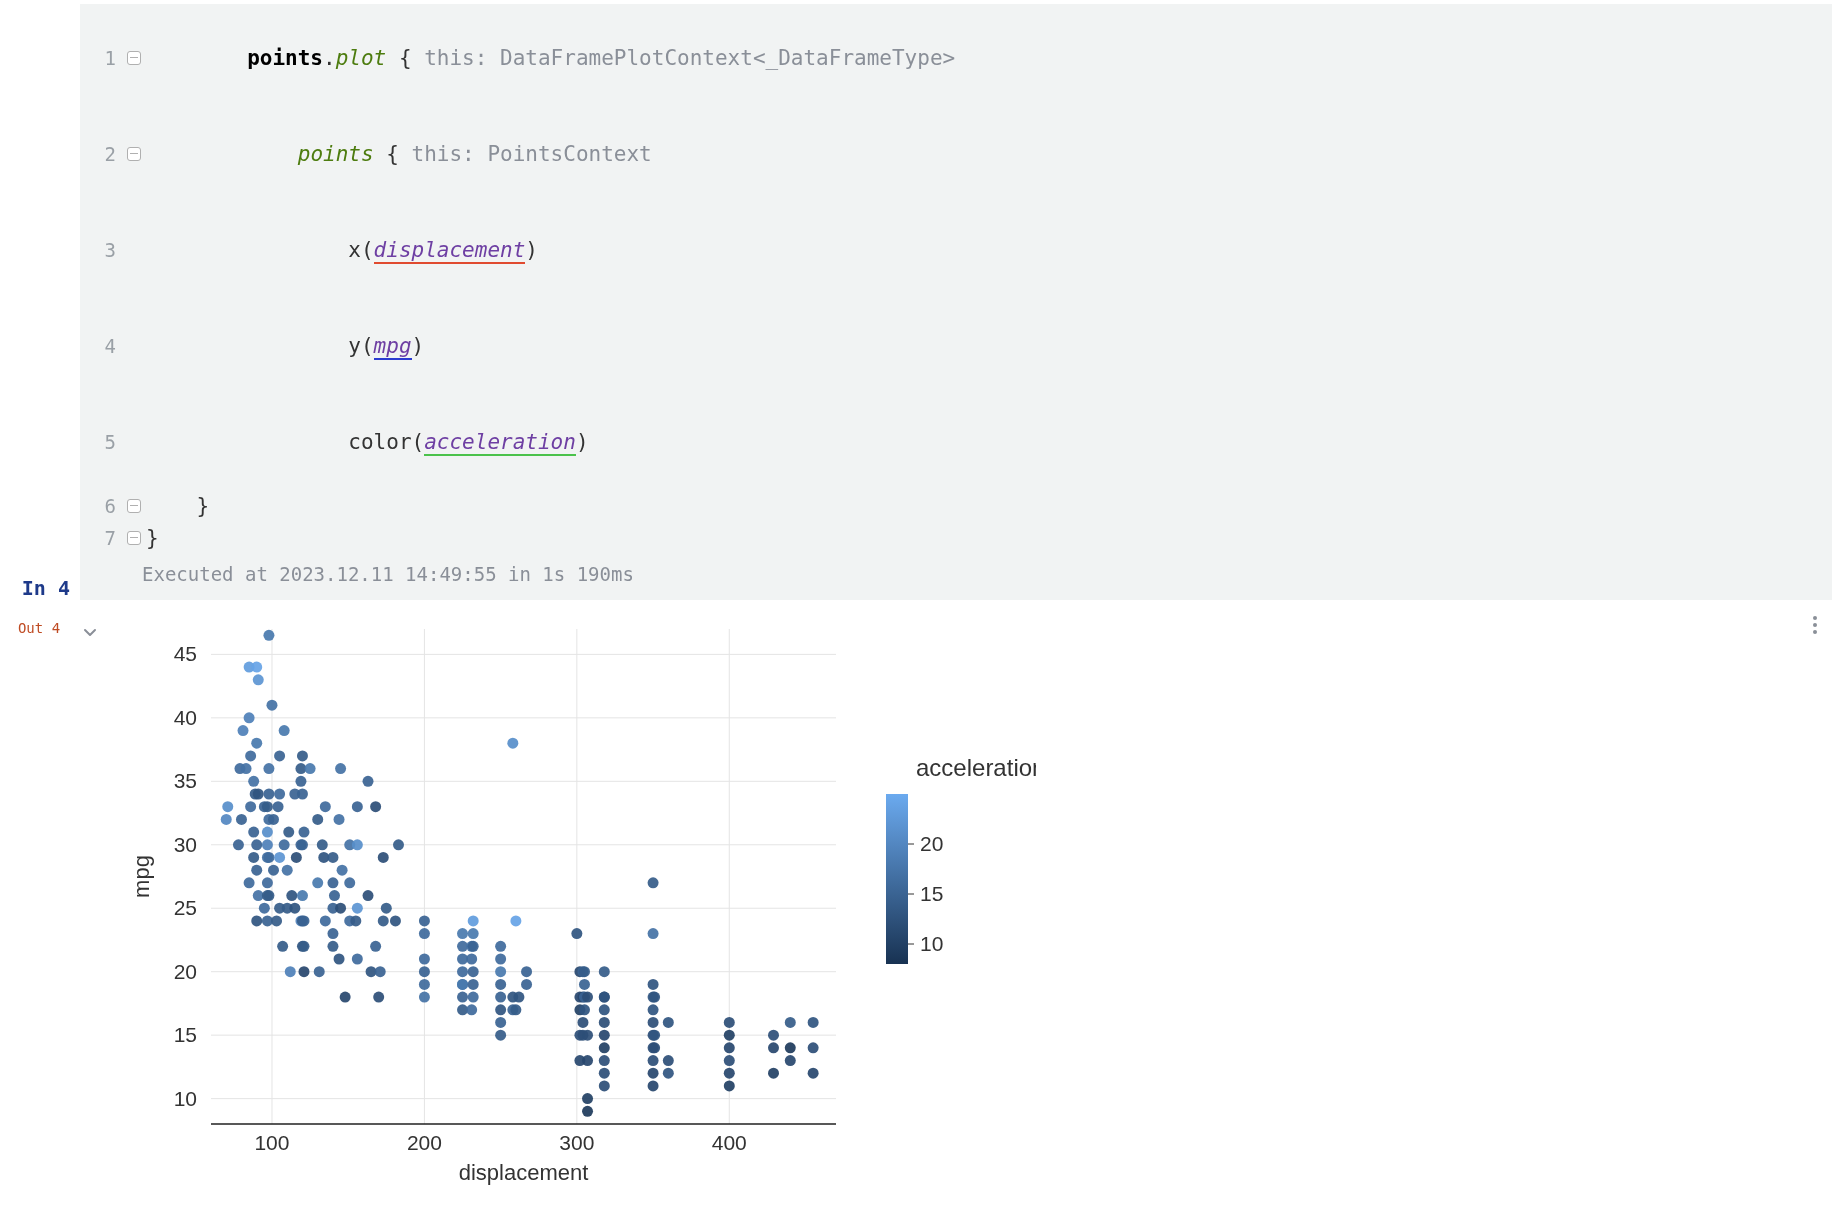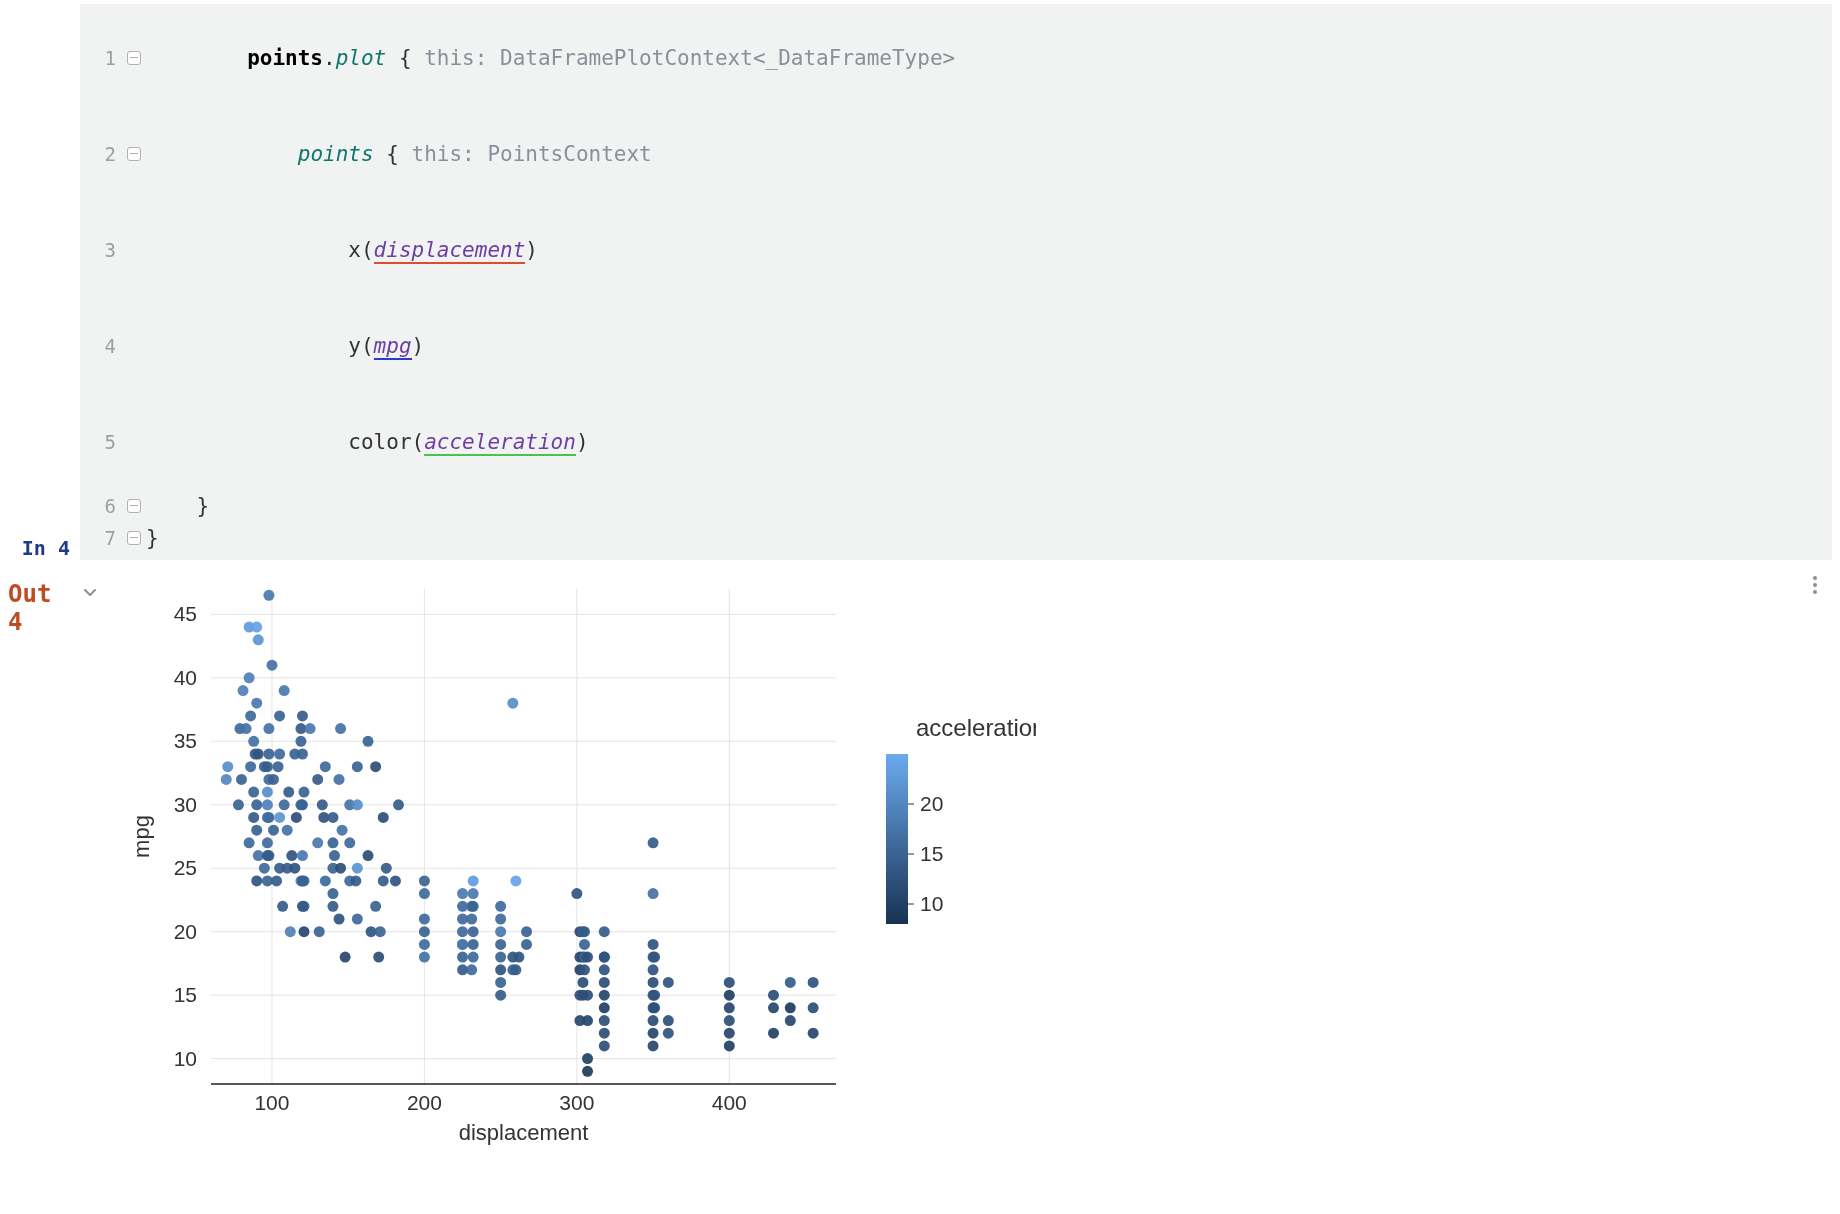--- a/index.html
+++ b/index.html
@@ -67,45 +67,45 @@
     content:"";
     position:absolute;
     left:2px; right:2px; top:5px;
     border-top:1px solid #b0b0b0;
   }
   .code-content {
     padding-left: 4px;
     white-space: pre;
   }
   .tok-bold { font-weight:600; color:#000; }
-  .tok-ital { font-style:italic; color:#0f766e; }
+  .tok-ital { font-style:italic; color:#4d7c0f; }
   .tok-hint { color:#8a8f98; font-style:normal; }
   .tok-purple-ital { font-style:italic; color:#6e3fa3; }
   .underline-red   { border-bottom:2px solid #e04a2f; padding-bottom:0;}
   .underline-blue  { border-bottom:2px solid #2b3bd1; padding-bottom:0;}
   .underline-green { border-bottom:2px solid #4bc24b; padding-bottom:0;}
   .exec-info {
     padding: 4px 0 4px 62px;
     color:#8a8f98;
     font-size:19px;
   }
   .cell-out {
     display:flex;
     align-items:flex-start;
     padding: 10px 8px 20px 8px;
     position:relative;
   }
   .out-label{
     width:62px;
-    text-align:left;
+    text-align:center;
     padding-right:10px;
     padding-top:6px;
     font-family: ui-monospace,"SF Mono",Menlo,Consolas,monospace;
-    font-size:24px;
-    font-weight:700;
+    font-size:14px;
+    font-weight:400;
     color:#bf4b23;
     user-select:none;
   }
   .out-toggle{
     padding-top:8px;
     color:#8a8f98;
     cursor:pointer;
   }
   .plot-wrap{
     padding-left:16px;
@@ -189,20 +189,21 @@
     </div>
 
     <div class="code-line">
       <span class="gutter-num">7</span>
       <span class="gutter-fold">
           <span class="fold-icon"></span>
         </span>
       <span class="code-content"><span>}</span></span>
     </div>
 
+    <div class="exec-info">Executed at 2023.12.11 14:49:55 in 1s 190ms</div>
   </div>
 </div>
 
 <div class="cell-out">
   <div class="out-label">Out 4</div>
   <div class="out-toggle">
     <svg width="20" height="20" viewBox="0 0 20 20">
         <path d="M5 8 L10 13 L15 8" stroke="#8a8f98" stroke-width="2" fill="none" stroke-linecap="round" stroke-linejoin="round"></path>
       </svg>
   </div>

